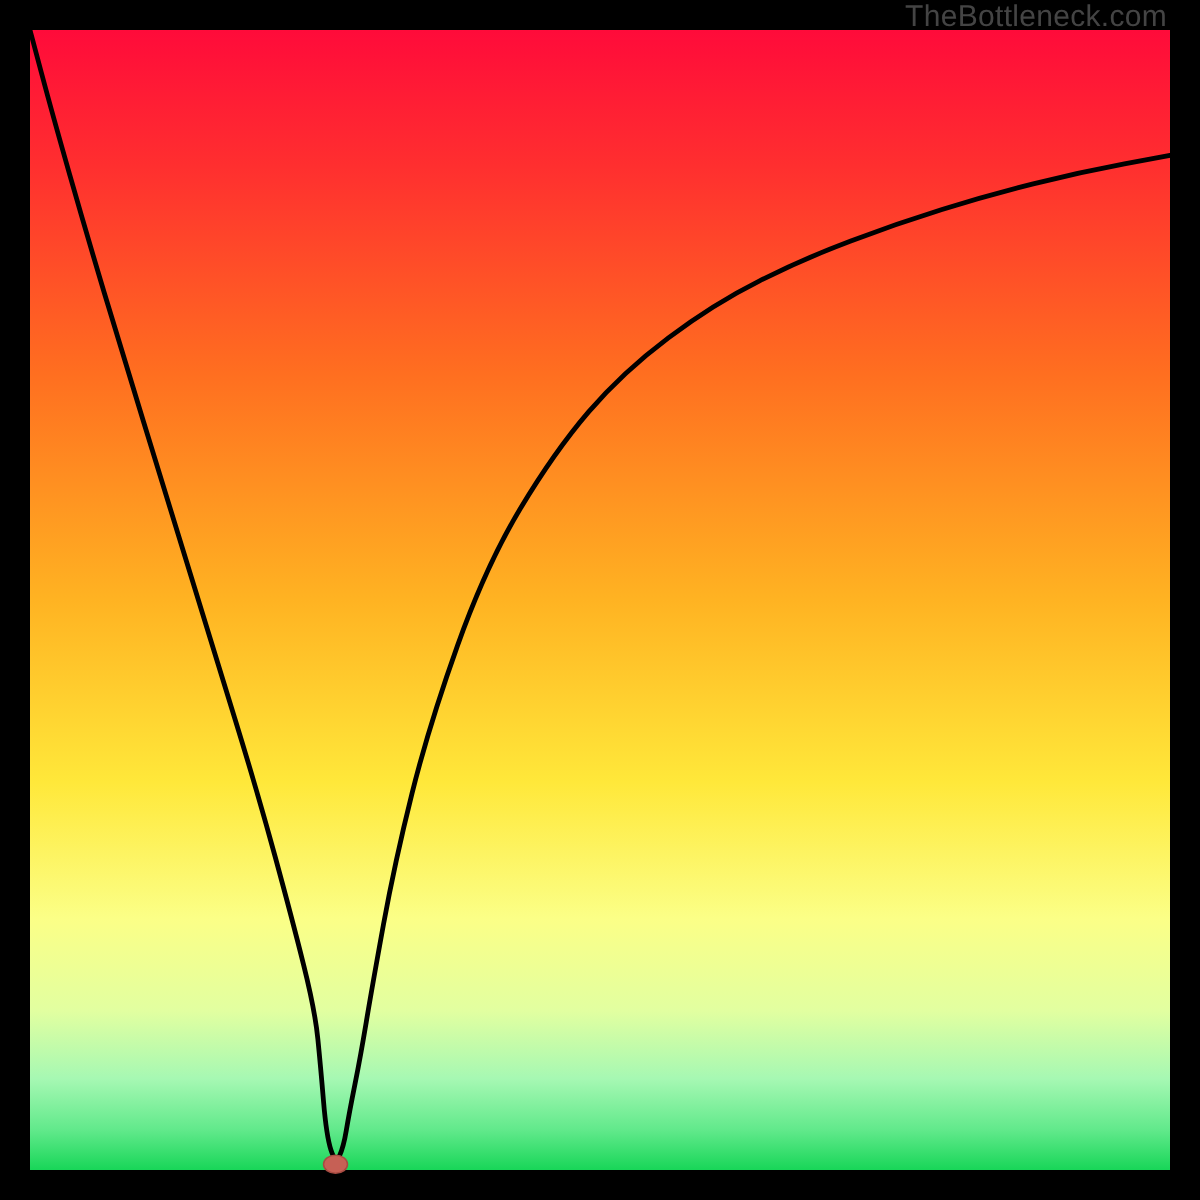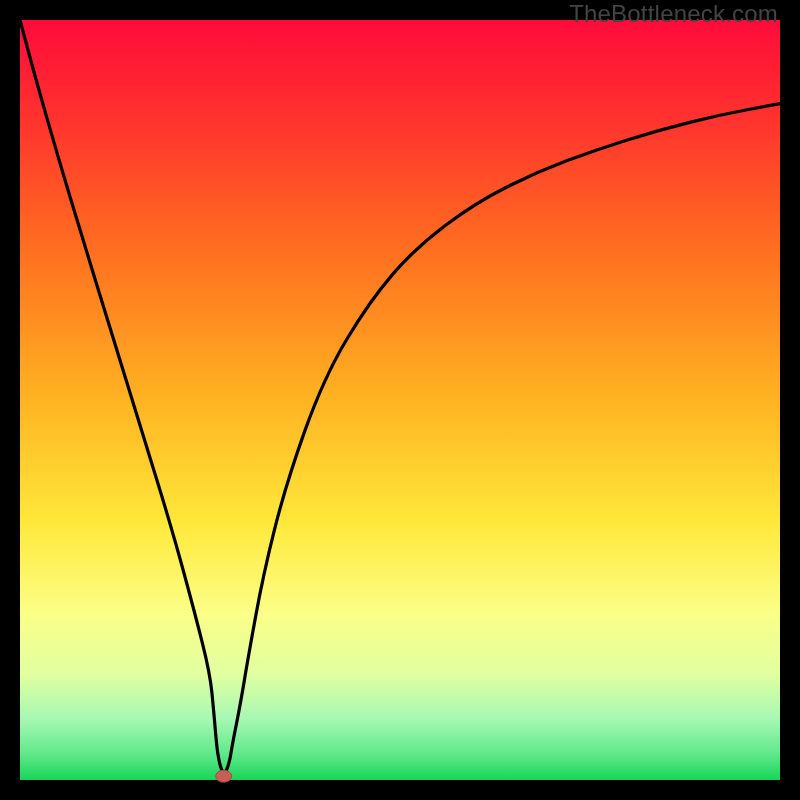--- a/index.html
+++ b/index.html
@@ -35,21 +35,21 @@
     inset: 0;
     width: 760px;
     height: 760px;
     overflow: visible;
   }
   .watermark {
     position: absolute;
     top: 0;
     right: 22px;
     color: #444444;
-    font-size: 24px;
+    font-size: 20px;
     font-weight: 500;
     letter-spacing: 0.2px;
     user-select: none;
   }
 </style>
 </head>
 <body>
 
 <div class="frame">
 

